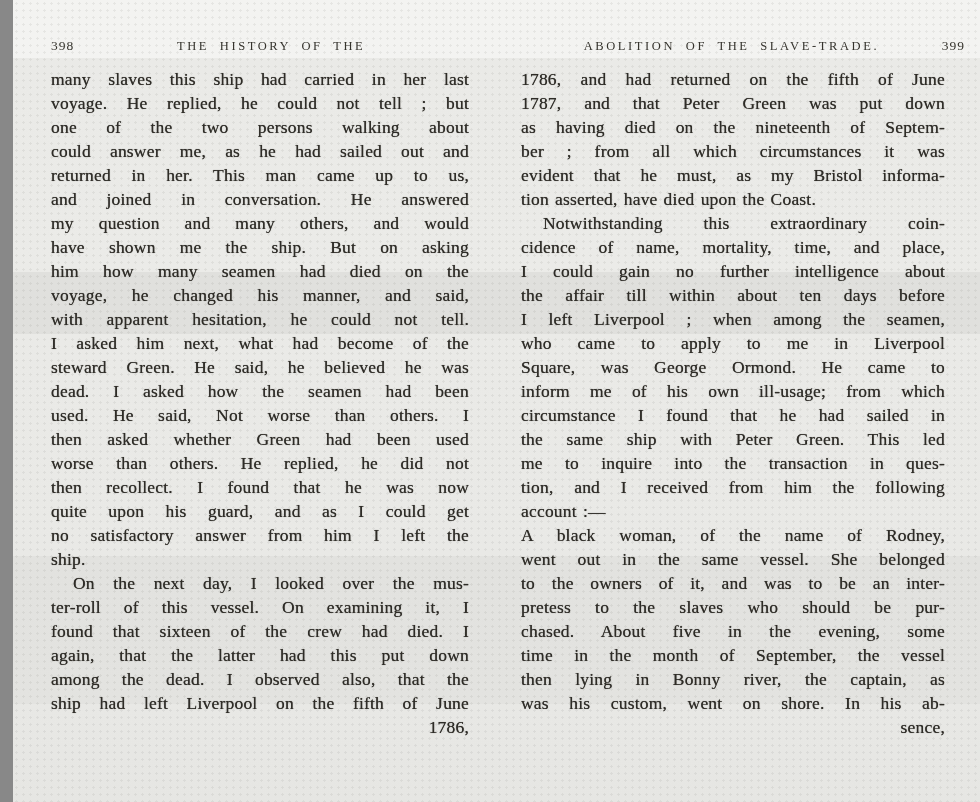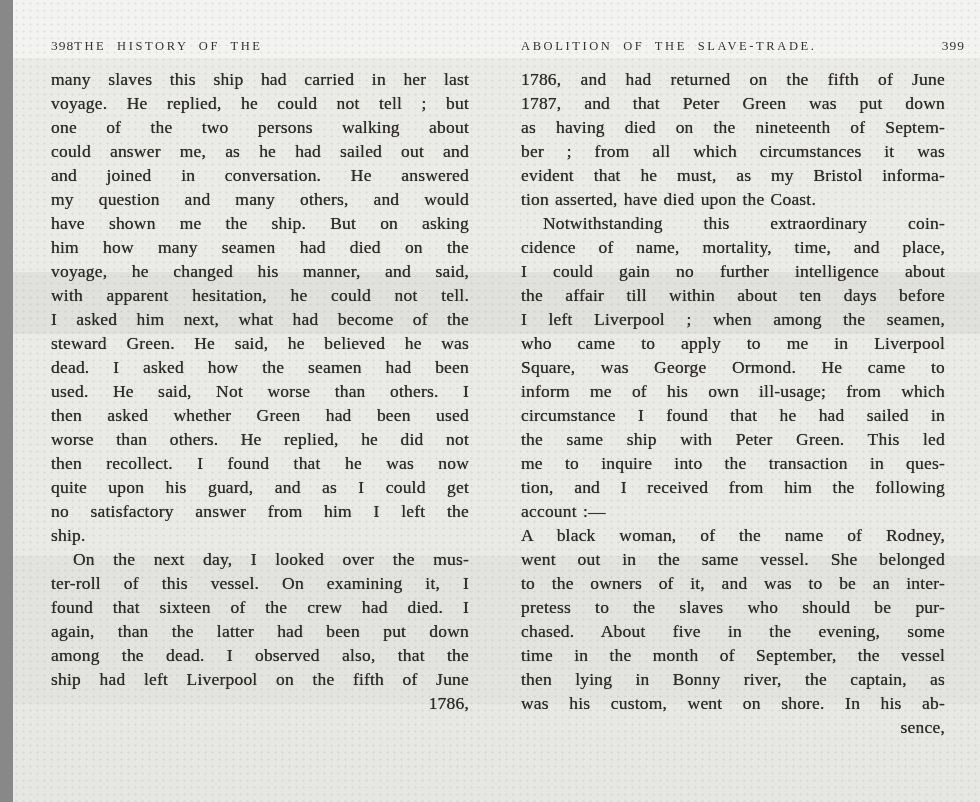--- a/index.html
+++ b/index.html
@@ -41,20 +41,21 @@
     align-items: baseline;
     margin-top: 38px;
     font-size: 13.5px;
     letter-spacing: 0.5px;
     color: #35332d;
   }
   .page-left  .header { margin-left: 38px;  margin-right: 35px; }
   .page-right .header { margin-left: 18px;  margin-right: 28px; }
   .running {
     grid-column: 2;
+    text-align: center;
     font-size: 12.5px;
     letter-spacing: 2.6px;
     word-spacing: 5px;
     white-space: nowrap;
   }
   .pagenum { font-size: 13.5px; letter-spacing: 1px; }
   .page-left  .pagenum { grid-column: 1; justify-self: start; }
   .page-right .pagenum { grid-column: 3; justify-self: end; }
   .column {
     margin-top: 13px;
@@ -85,40 +86,41 @@
   <div class="page page-left">
     <div class="header">
       <span class="pagenum">398</span>
       <span class="running">THE HISTORY OF THE</span>
     </div>
     <div class="column" id="col-left">
         <div class="line justify">many slaves this ship had carried in her last</div>
         <div class="line justify">voyage. He replied, he could not tell ; but</div>
         <div class="line justify">one of the two persons walking about</div>
         <div class="line justify">could answer me, as he had sailed out and</div>
+        <div class="line justify">returned in her. This man came up to us,</div>
         <div class="line justify">and joined in conversation. He answered</div>
         <div class="line justify">my question and many others, and would</div>
         <div class="line justify">have shown me the ship. But on asking</div>
         <div class="line justify">him how many seamen had died on the</div>
         <div class="line justify">voyage, he changed his manner, and said,</div>
         <div class="line justify">with apparent hesitation, he could not tell.</div>
         <div class="line justify">I asked him next, what had become of the</div>
         <div class="line justify">steward Green. He said, he believed he was</div>
         <div class="line justify">dead. I asked how the seamen had been</div>
         <div class="line justify">used. He said, Not worse than others. I</div>
         <div class="line justify">then asked whether Green had been used</div>
         <div class="line justify">worse than others. He replied, he did not</div>
         <div class="line justify">then recollect. I found that he was now</div>
         <div class="line justify">quite upon his guard, and as I could get</div>
         <div class="line justify">no satisfactory answer from him I left the</div>
         <div class="line end">ship.</div>
         <div class="line indent">On the next day, I looked over the mus-</div>
         <div class="line justify">ter-roll of this vessel. On examining it, I</div>
         <div class="line justify">found that sixteen of the crew had died. I</div>
-        <div class="line justify">again, than the latter had been put down</div>
+        <div class="line justify">again, that the latter had this put down</div>
         <div class="line justify">among the dead. I observed also, that the</div>
         <div class="line justify">ship had left Liverpool on the fifth of June</div>
         <div class="line catchword">1786,</div>
       </div>
   </div>
 
   <div class="page page-right">
     <div class="header">
       <span class="running">ABOLITION OF THE SLAVE-TRADE.</span>
       <span class="pagenum">399</span>

